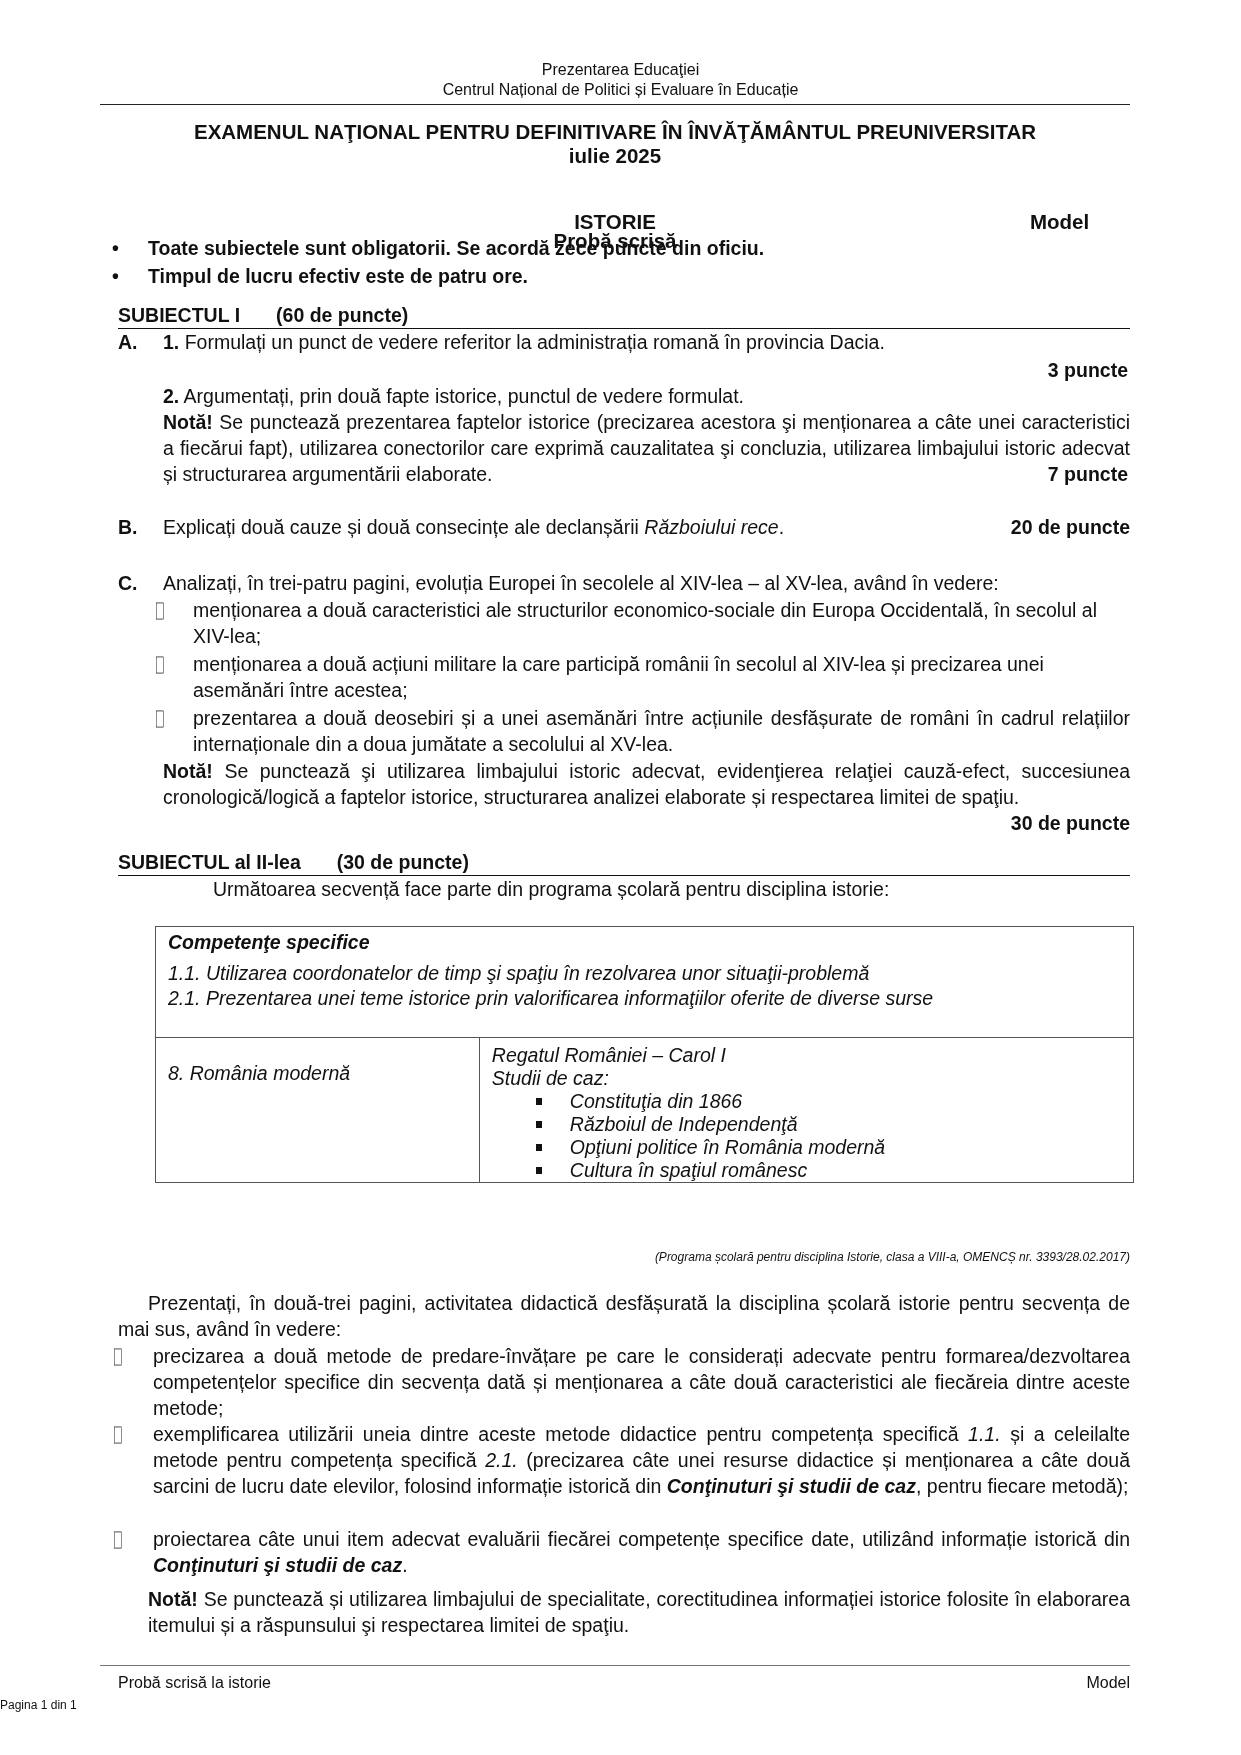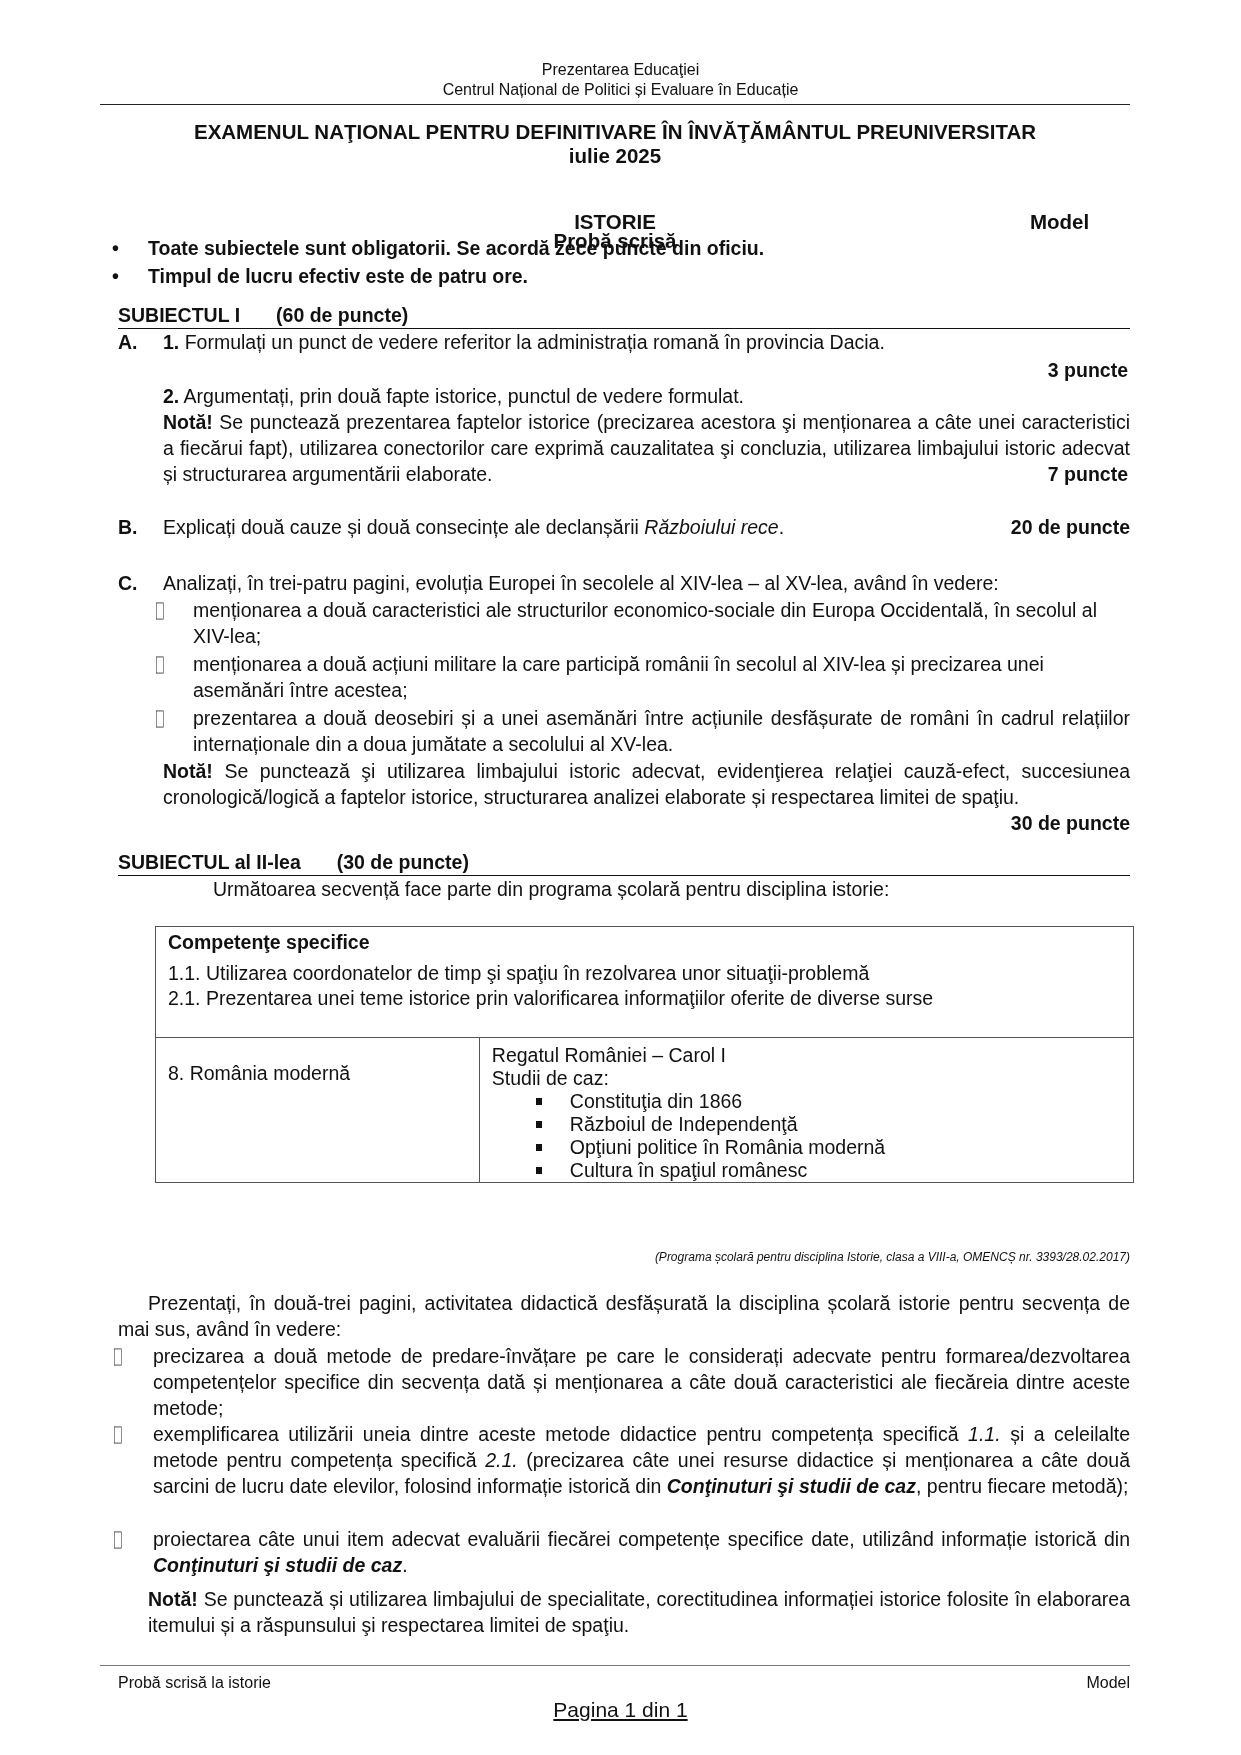--- a/index.html
+++ b/index.html
@@ -7,21 +7,21 @@
          font-family: "Liberation Sans", sans-serif; color: #111; }
   .abs { position: absolute; }
   .hdr-line { position: absolute; left: 0; right: 0; text-align: center; font-size: 16px; line-height: 20px; }
   .rule { position: absolute; height: 0; border-top: 1.5px solid #222; }
   .b { font-weight: bold; }
   .i { font-style: italic; }
   .t19 { font-size: 19.5px; line-height: 26px; }
   .just { text-align: justify; }
   .row { position: absolute; display: flex; justify-content: flex-start; gap: 36px; }
   .bul { position: absolute; width: 14px; height: 20px; border: 1px solid #333; box-sizing: border-box; transform: scale(0.55,0.85); transform-origin: left center; }
-  table.prog { position: absolute; left: 155px; top: 926px; width: 979px; border-collapse: collapse; font-size: 19.5px; }
+  table.prog { position: absolute; left: 155px; top: 926px; width: 979px; border-collapse: collapse; font-size: 19.5px; font-style: italic; }
   table.prog td { border: 1.5px solid #555; vertical-align: top; padding: 2px 12px; }
   table.prog ul { margin: 0; padding-left: 78px; list-style: none; }
   table.prog li { position: relative; line-height: 23px; }
   table.prog li::before { content: ""; position: absolute; left: -34px; top: 8px; width: 6px; height: 7px; background: #111; }
 </style>
 </head>
 <body>
 
 <div class="hdr-line" style="top:60px;">Prezentarea Educaţiei</div>
 <div class="hdr-line" style="top:80px;">Centrul Național de Politici și Evaluare în Educație</div>
@@ -125,13 +125,13 @@
   </div>
 
 <div class="abs t19 just" style="left:148px; width:982px; top:1586px; text-align-last:left;">
   <span class="b">Notă!</span>
   <span>Se punctează și utilizarea limbajului de specialitate, corectitudinea informației istorice folosite în elaborarea itemului și a răspunsului şi respectarea limitei de spaţiu.</span>
 </div>
 
 <div class="rule" style="left:100px; width:1030px; top:1665px; border-top:1px solid #777;"></div>
 <div class="abs" style="left:118px; top:1674px; font-size:16px;">Probă scrisă la istorie</div>
 <div class="abs" style="right:111px; top:1674px; font-size:16px;">Model</div>
-<div class="abs" style="left:0; right:0; top:1698px; text-align:center; font-size:21px;text-decoration:underline;">Pagina 1 din 1</div>
+<div class="abs" style="left:0; right:0; top:1698px; text-align:left; font-size:12px;">Pagina 1 din 1</div>
 
 </body></html>

